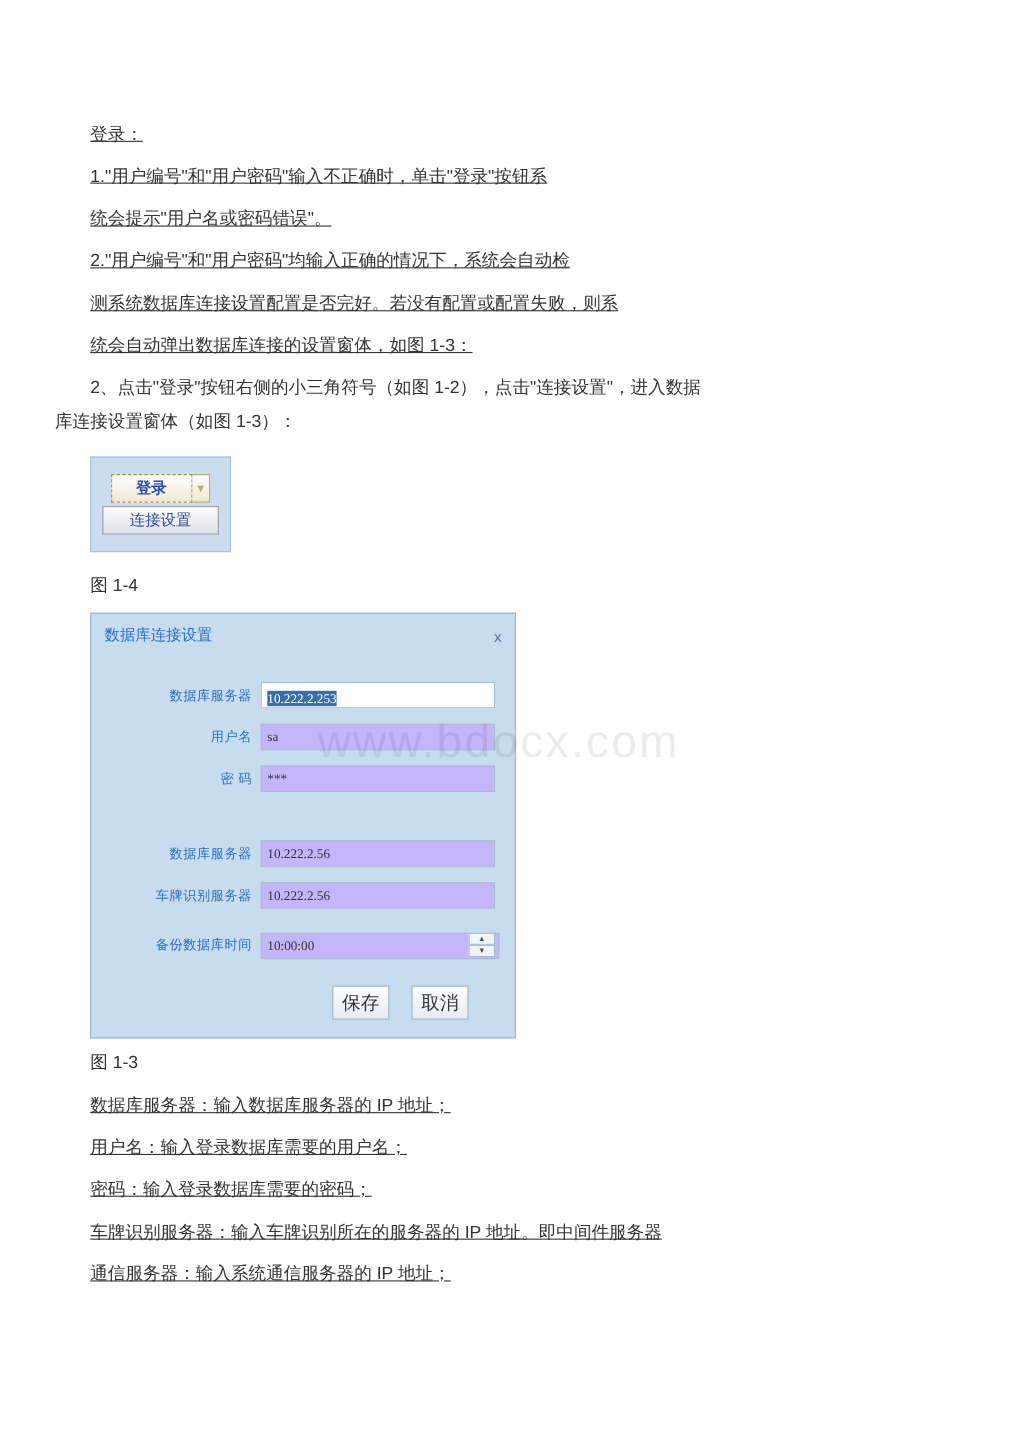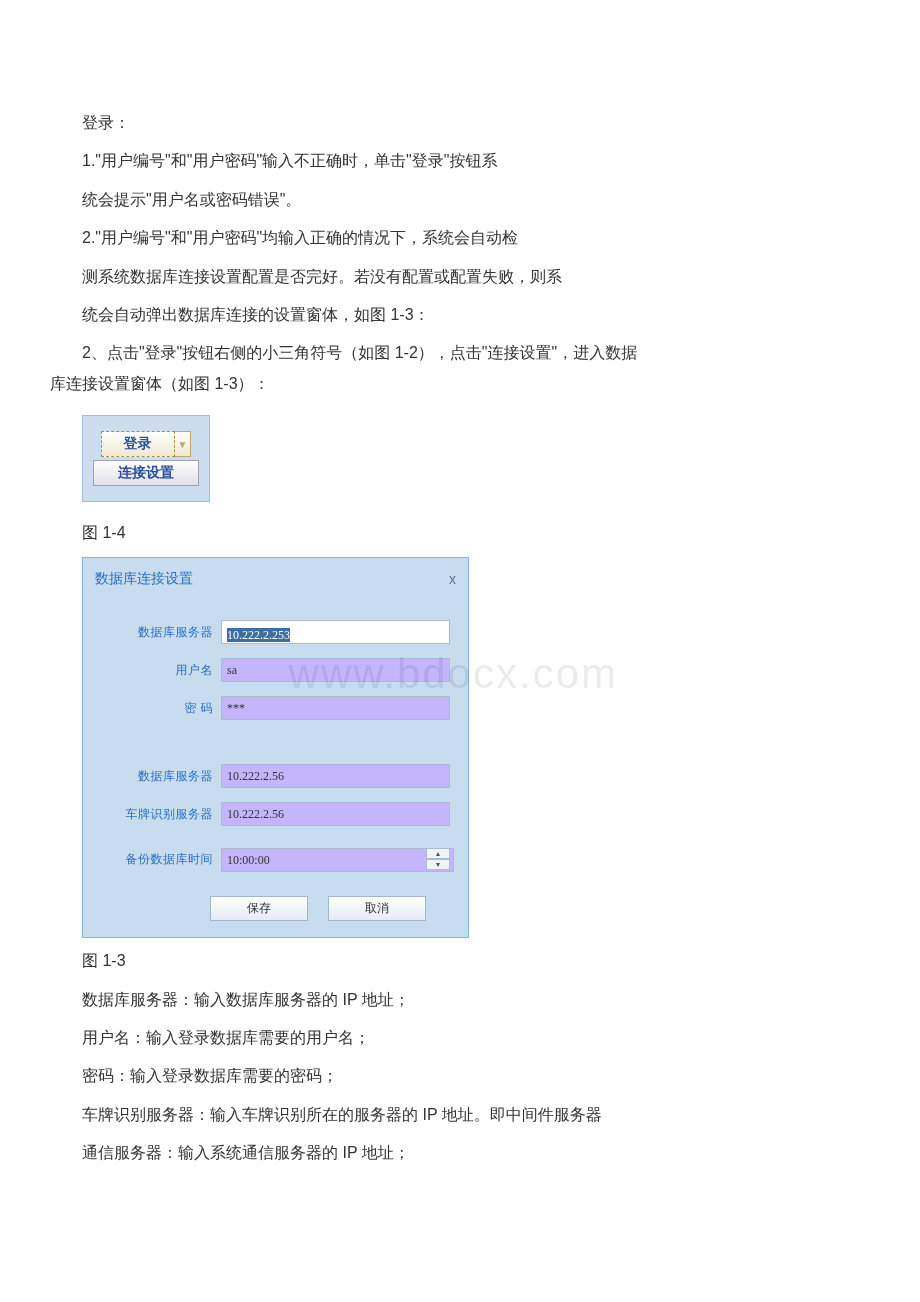--- a/index.html
+++ b/index.html
@@ -11,20 +11,21 @@
       padding: 0;
       background: #fff;
       line-height: 1.9;
     }
     .content {
       padding: 100px 50px 50px 50px;
     }
     .para {
       text-indent: 2em;
       margin: 8px 0;
+      text-decoration: underline;
     }
     .caption {
       text-indent: 2em;
       margin: 8px 0;
     }
 
     
     .login-block {
       margin: 8px 0 8px 2em;
       display: inline-block;
@@ -55,21 +56,21 @@
       font-size: 10px;
       display: flex;
       align-items: center;
       padding: 0 3px;
       cursor: pointer;
     }
     .conn-btn {
       background: linear-gradient(#fefefe, #e0e0e8);
       border: 1px solid #a0a0b0;
       color: #2a4ea0;
-      font-weight: bold;
+      font-weight: normal;
       font-size: 14px;
       padding: 3px 24px;
       font-family: SimSun, serif;
       cursor: pointer;
     }
 
     
     .db-dialog {
       margin: 8px 0 8px 2em;
       width: 385px;
@@ -101,20 +102,21 @@
       font-family: sans-serif;
       cursor: pointer;
     }
     .db-body {
       padding: 20px 18px 14px 0;
     }
     .db-row {
       display: flex;
       align-items: center;
       margin-bottom: 14px;
+      margin-left: 16px;
     }
     .db-label {
       width: 130px;
       text-align: right;
       font-size: 12px;
       color: #2a6fbf;
       padding-right: 8px;
       font-family: SimSun, serif;
       letter-spacing: 0.5px;
     }
@@ -161,22 +163,22 @@
     .db-buttons {
       display: flex;
       justify-content: flex-end;
       gap: 20px;
       padding: 10px 24px 2px 0;
     }
     .db-buttons button {
       background: linear-gradient(#fefefe, #e4ecf4);
       border: 1px solid #9fb8d0;
       color: #333;
-      font-size: 12px;
-      padding: 3px 36px;
+      font-size: 17px;
+      padding: 3px 8px;
       font-family: Liberation Mono, monospace;
       cursor: pointer;
     }
 
     .wrap-para {
       margin: 8px 0;
     }
     .wrap-para .first { text-indent: 2em; display:block;}
   </style>
 </head>

